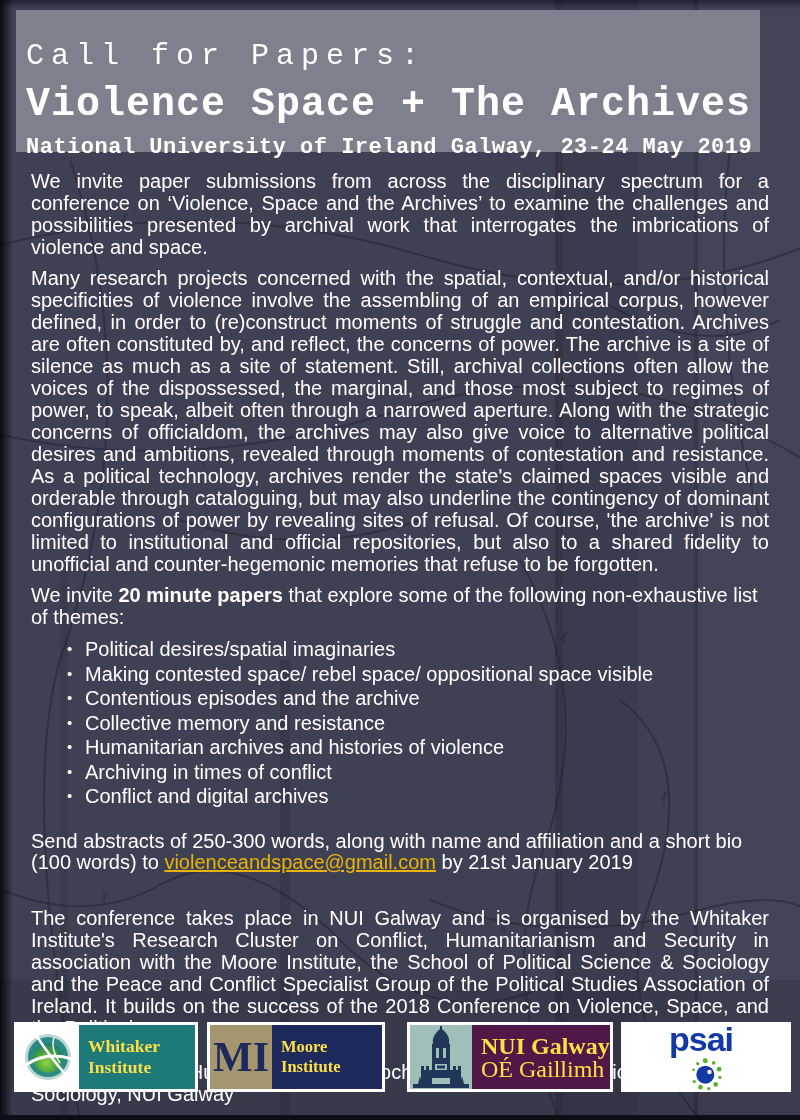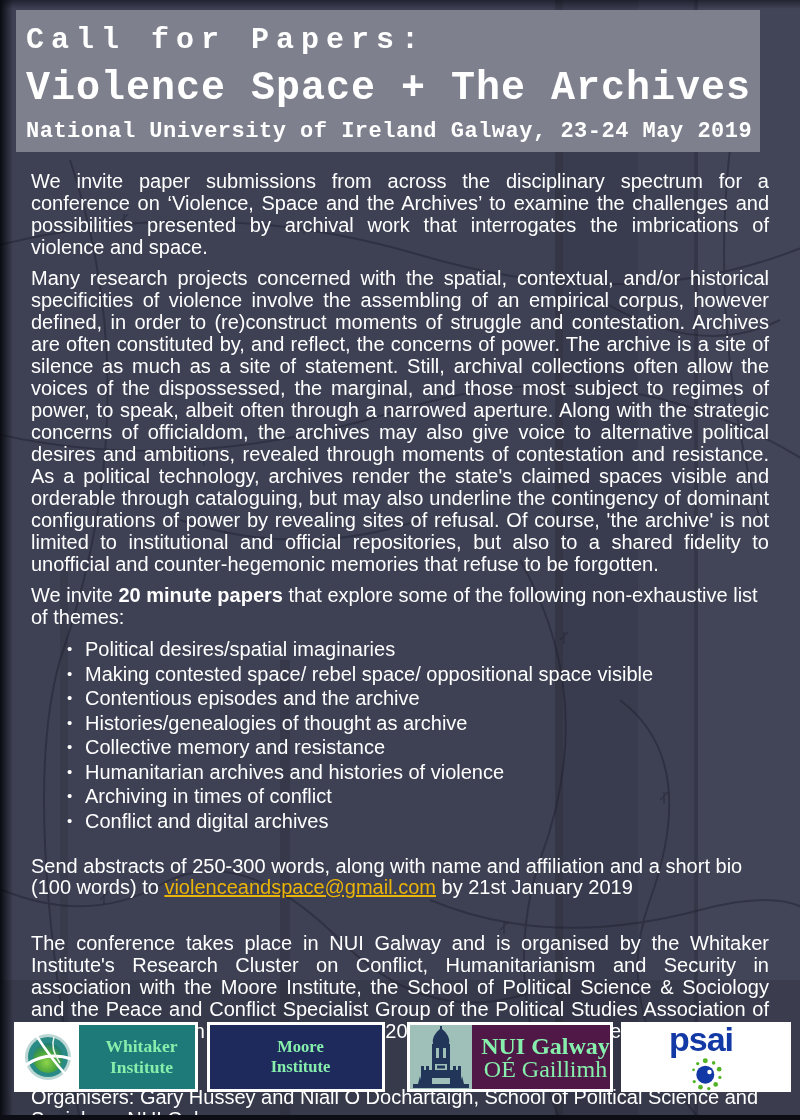--- a/index.html
+++ b/index.html
@@ -18,21 +18,21 @@
   .edge-bottom{position:absolute;left:0;bottom:0;right:0;height:5px;background:#0d0e15;z-index:3;}
 
   
   .header-box{
     position:absolute;left:16px;top:10px;width:744px;height:142px;z-index:2;
     background:#7e808d;
     color:#ffffff;
     font-family:"Liberation Mono","DejaVu Sans Mono",monospace;
     padding:0 0 0 10px;box-sizing:border-box;
   }
-  .h-line1{font-size:30px;letter-spacing:7px;line-height:44px;margin-top:8px;white-space:nowrap;font-weight:bold;}
+  .h-line1{font-size:30px;letter-spacing:7px;line-height:44px;margin-top:24px;white-space:nowrap;}
   .h-line2{font-size:40px;font-weight:bold;letter-spacing:1px;line-height:54px;white-space:nowrap;}
   .h-line3{font-size:22px;font-weight:bold;letter-spacing:0.5px;line-height:32px;white-space:nowrap;}
 
   
   .content{
     position:absolute;left:31px;top:152px;width:738px;z-index:2;
     color:#ffffff;font-size:20px;line-height:22px;
     padding-top:18px;
   }
   .para{text-align:justify;margin:0 0 9px 0;}
@@ -50,21 +50,21 @@
   
   .logos-row{position:absolute;left:0;top:1022px;width:800px;height:70px;z-index:2;}
   .logo-box{position:absolute;top:0;height:70px;background:#ffffff;
     box-sizing:border-box;display:flex;align-items:stretch;padding:3px;}
   .logo-whitaker{left:14px;width:184px;}
   .logo-moore{left:207px;width:178px;}
   .logo-nuig{left:407px;width:206px;}
   .logo-psai{left:621px;width:170px;align-items:center;justify-content:center;padding:0 6px;flex-direction:column;}
   .logo-square{width:62px;flex:0 0 62px;display:flex;align-items:center;justify-content:center;}
   .logo-text{flex:1;display:flex;flex-direction:column;justify-content:center;
-    font-family:"Liberation Serif",serif;color:#86efac;padding-left:9px;align-items:center;}
+    font-family:"Liberation Serif",serif;color:#fde047;padding-left:9px;}
   .whitaker-sq{background:#ffffff;}
   .whitaker-txt{background:#1e7a78;font-size:17.5px;font-weight:bold;line-height:21px;}
   .moore-sq{background:#a5966f;}
   .moore-txt{background:#1e2a5c;font-size:16.5px;font-weight:bold;line-height:20px;}
   .moore-mi{font-family:"Liberation Serif",serif;color:#1e2a5c;font-size:42px;font-weight:bold;line-height:1;}
   .nuig-sq{background:#9ec0b8;}
   .nuig-txt{background:#4f1847;}
   .nuig-l1{font-size:24px;font-weight:bold;line-height:24px;}
   .nuig-l2{font-size:24px;line-height:23px;}
   .psai-word{font-family:"Liberation Sans",sans-serif;color:#1239a5;font-size:34px;font-weight:bold;
@@ -116,21 +116,20 @@
 </div>
 
 <div class="content">
   <p class="para">We invite paper submissions from across the disciplinary spectrum for a conference on ‘Violence, Space and the Archives’ to examine the challenges and possibilities presented by archival work that interrogates the imbrications of violence and space.</p>
   <p class="para">Many research projects concerned with the spatial, contextual, and/or historical specificities of violence involve the assembling of an empirical corpus, however defined, in order to (re)construct moments of struggle and contestation. Archives are often constituted by, and reflect, the concerns of power. The archive is a site of silence as much as a site of statement. Still, archival collections often allow the voices of the dispossessed, the marginal, and those most subject to regimes of power, to speak, albeit often through a narrowed aperture. Along with the strategic concerns of officialdom, the archives may also give voice to alternative political desires and ambitions, revealed through moments of contestation and resistance. As a political technology, archives render the state's claimed spaces visible and orderable through cataloguing, but may also underline the contingency of dominant configurations of power by revealing sites of refusal. Of course, 'the archive' is not limited to institutional and official repositories, but also to a shared fidelity to unofficial and counter-hegemonic memories that refuse to be forgotten.</p>
   <p class="invite-line"><span>We invite </span><b>20 minute papers</b><span> that explore some of the following non-exhaustive list of themes:</span></p>
   <ul class="themes">
     <li>Political desires/spatial imaginaries</li>
     <li>Making contested space/ rebel space/ oppositional space visible</li>
     <li>Contentious episodes and the archive</li>
-    <li>Histories/genealogies of thought as archive</li>
     <li>Collective memory and resistance</li>
     <li>Humanitarian archives and histories of violence</li>
     <li>Archiving in times of conflict</li>
     <li>Conflict and digital archives</li>
   </ul>
   <p class="send-block"><span>Send abstracts of 250-300 words, along with name and affiliation and a short bio (100 words) to </span><a class="email-link">violenceandspace@gmail.com</a><span> by 21st January 2019</span></p>
   <p class="para conference-para">The conference takes place in NUI Galway and is organised by the Whitaker Institute's Research Cluster on Conflict, Humanitarianism and Security in association with the Moore Institute, the School of Political Science &amp; Sociology and the Peace and Conflict Specialist Group of the Political Studies Association of Ireland. It builds on the success of the 2018 Conference on Violence, Space, and the Political.</p>
   <p class="organisers">Organisers: Gary Hussey and Niall Ó Dochartaigh, School of Political Science and Sociology, NUI Galway</p>
 </div>
 
@@ -154,20 +153,23 @@
         <path d="M 34 8 Q 30 20 40 34" stroke="#e8f3e8" stroke-width="1.5" fill="none"></path>
       </svg>
     </div>
     <div class="logo-text whitaker-txt">
       <span>Whitaker</span>
       <span>Institute</span>
     </div>
   </div>
 
   <div class="logo-box logo-moore">
+    <div class="logo-square moore-sq">
+      <span class="moore-mi">MI</span>
+    </div>
     <div class="logo-text moore-txt">
       <span>Moore</span>
       <span>Institute</span>
     </div>
   </div>
 
   <div class="logo-box logo-nuig">
     <div class="logo-square nuig-sq">
       <svg width="56" height="62" viewBox="0 0 56 62" xmlns="http://www.w3.org/2000/svg">
         <g fill="#22365a">

